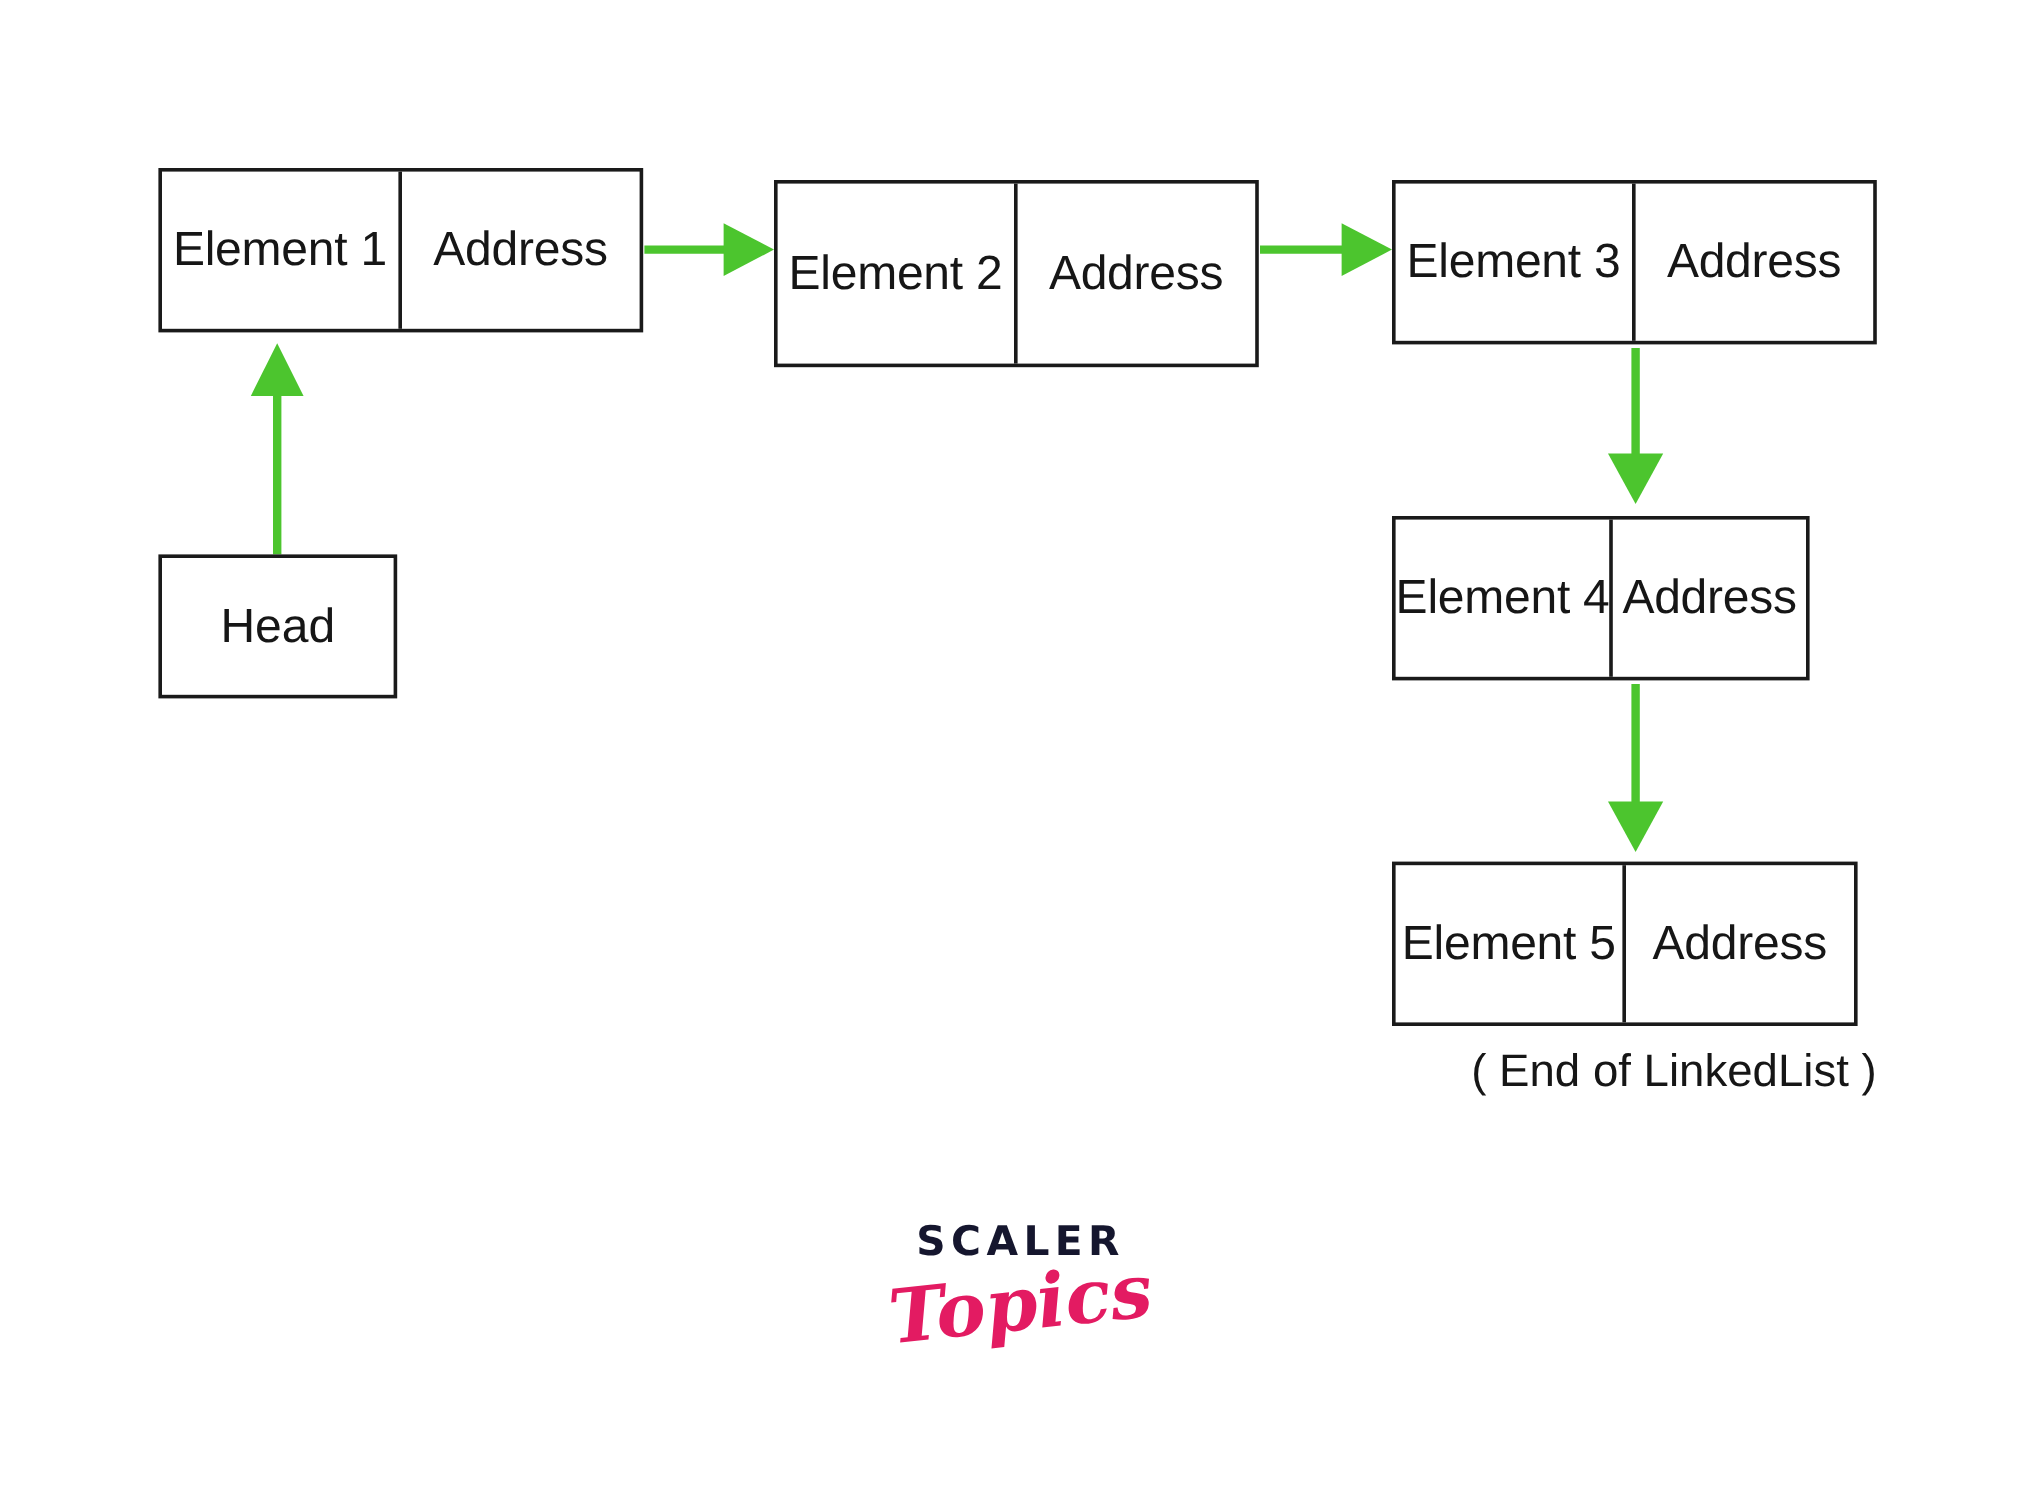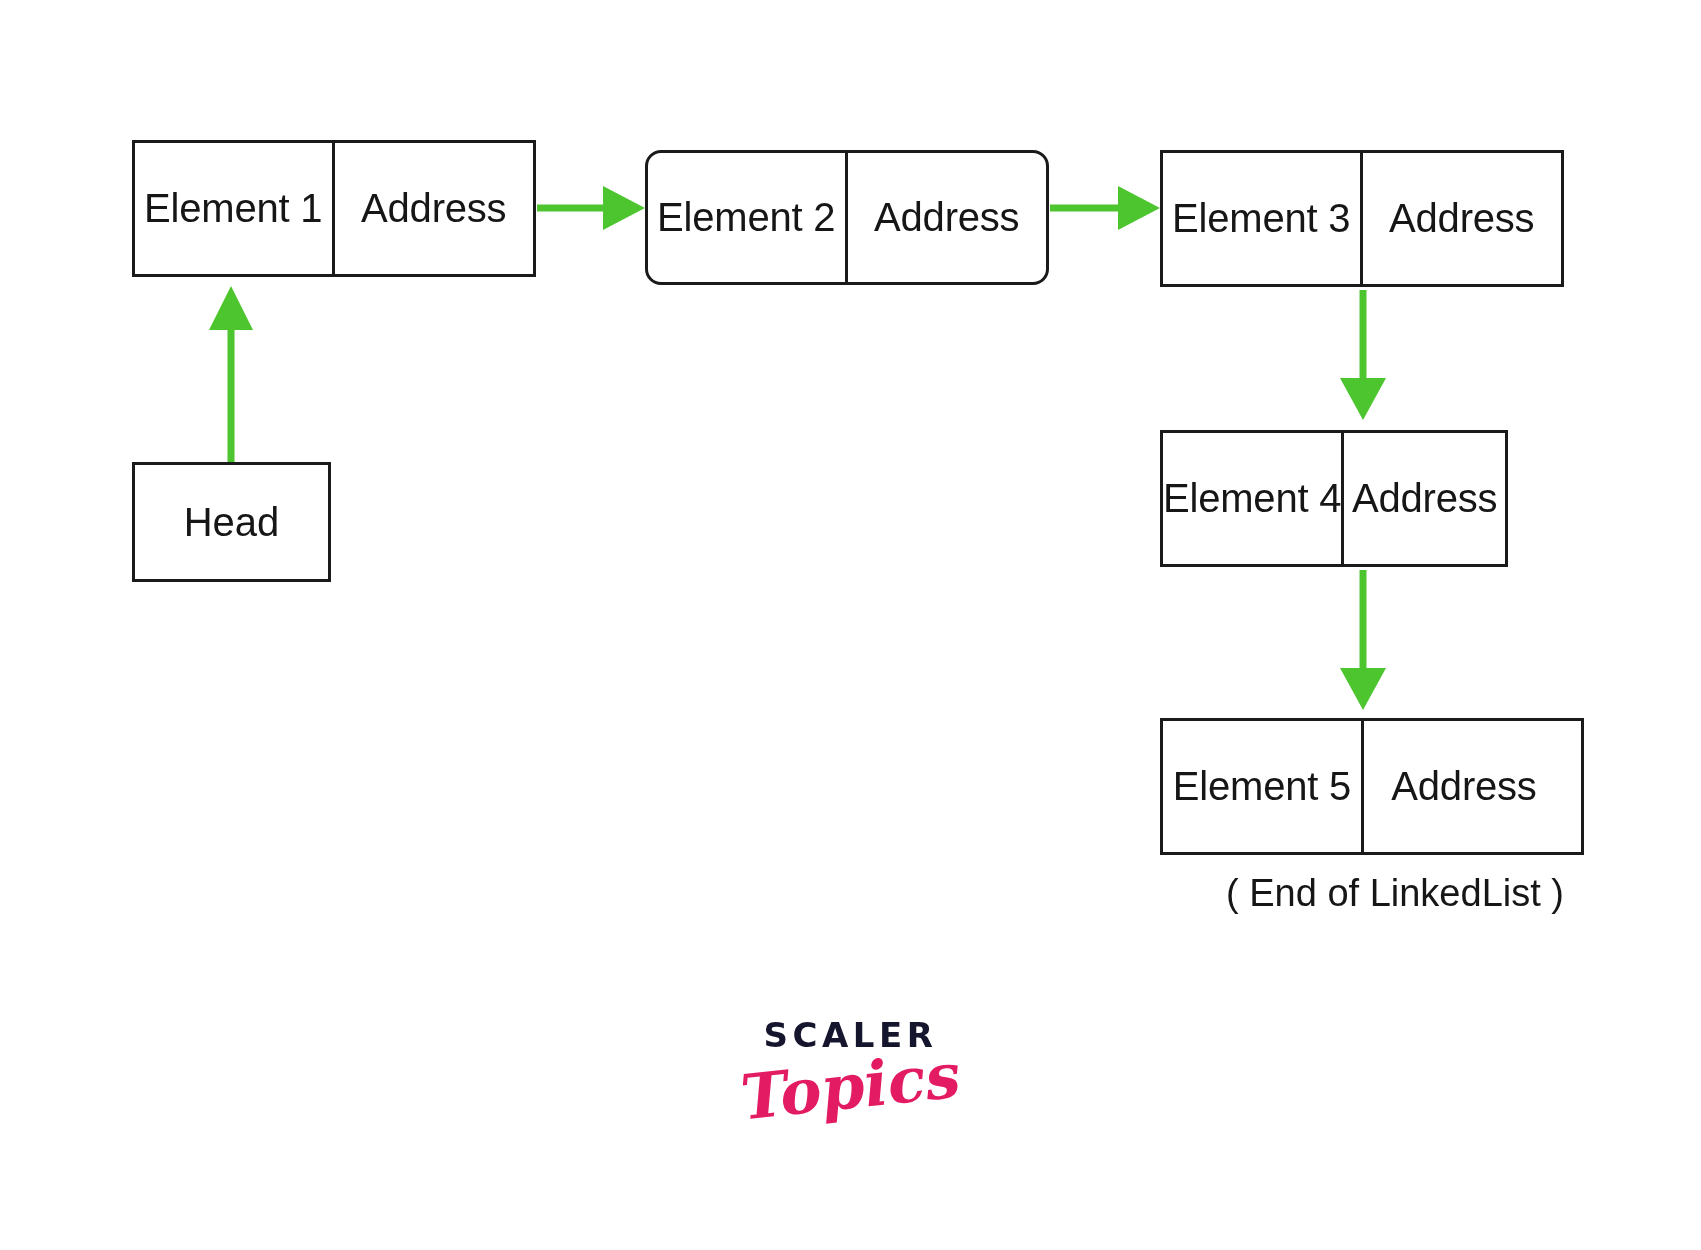--- a/index.html
+++ b/index.html
@@ -137,36 +137,36 @@
       <line x1="1363" y1="570" x2="1363" y2="676" stroke="#4CC52E" stroke-width="7"></line>
       <polygon points="1363,710 1340,668 1386,668" fill="#4CC52E"></polygon>
     </g>
   </svg>
 
   <div class="node" style="left:132px; top:140px; width:404px; height:137px;">
     <div class="cell data">Element 1</div>
     <div class="cell addr">Address</div>
   </div>
 
-  <div class="node" style="left:645px; top:150px; width:404px; height:135px;border-radius:16px;">
+  <div class="node" style="left:645px; top:150px; width:404px; height:156px;">
     <div class="cell data">Element 2</div>
     <div class="cell addr">Address</div>
   </div>
 
   <div class="node" style="left:1160px; top:150px; width:404px; height:137px;">
     <div class="cell data">Element 3</div>
     <div class="cell addr">Address</div>
   </div>
 
   <div class="node" style="left:1160px; top:430px; width:348px; height:137px;">
     <div class="cell data">Element 4</div>
     <div class="cell addr">Address</div>
   </div>
 
-  <div class="node" style="left:1160px; top:718px; width:424px; height:137px;">
+  <div class="node" style="left:1160px; top:718px; width:388px; height:137px;">
     <div class="cell data">Element 5</div>
     <div class="cell addr">Address</div>
   </div>
 
   <div class="headbox" style="left:132px; top:462px; width:199px; height:120px;text-align:center;">
     <span>Head</span>
   </div>
 
   <div class="caption" style="left:1160px; top:872px; width:404px;">
     <span>( End of LinkedList )</span>

